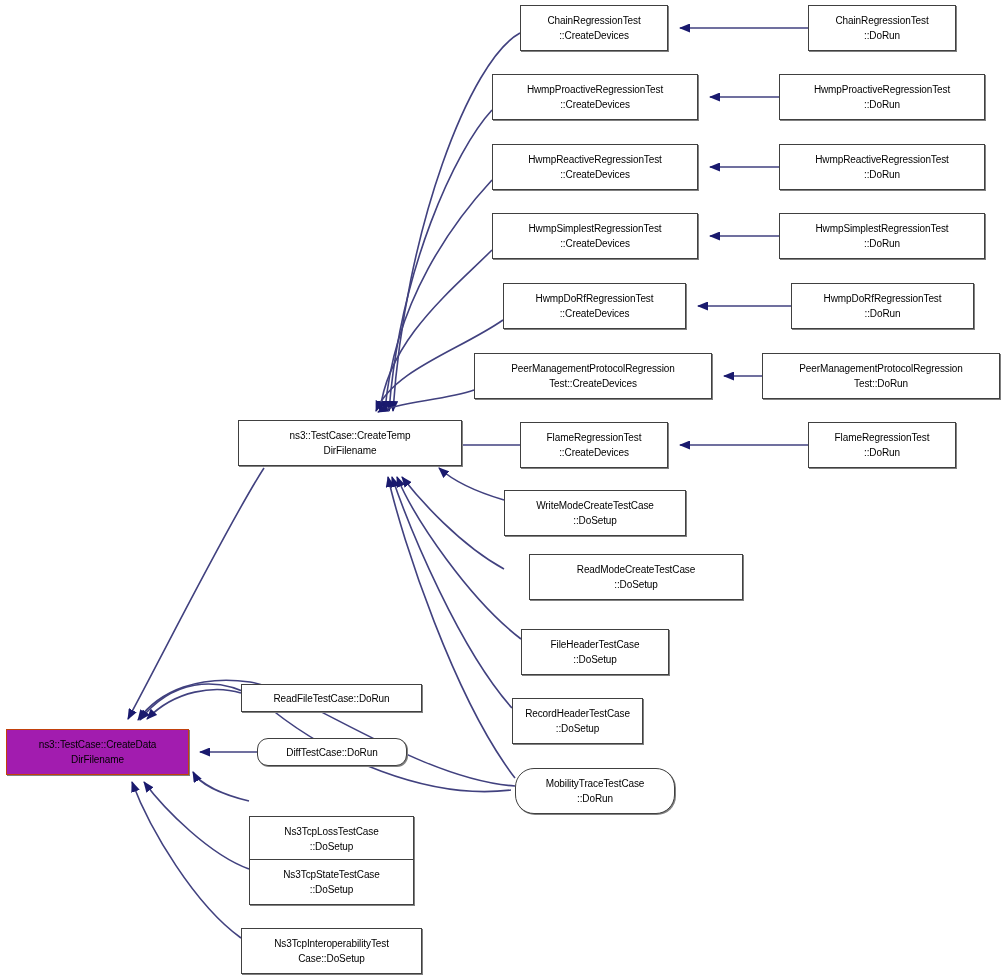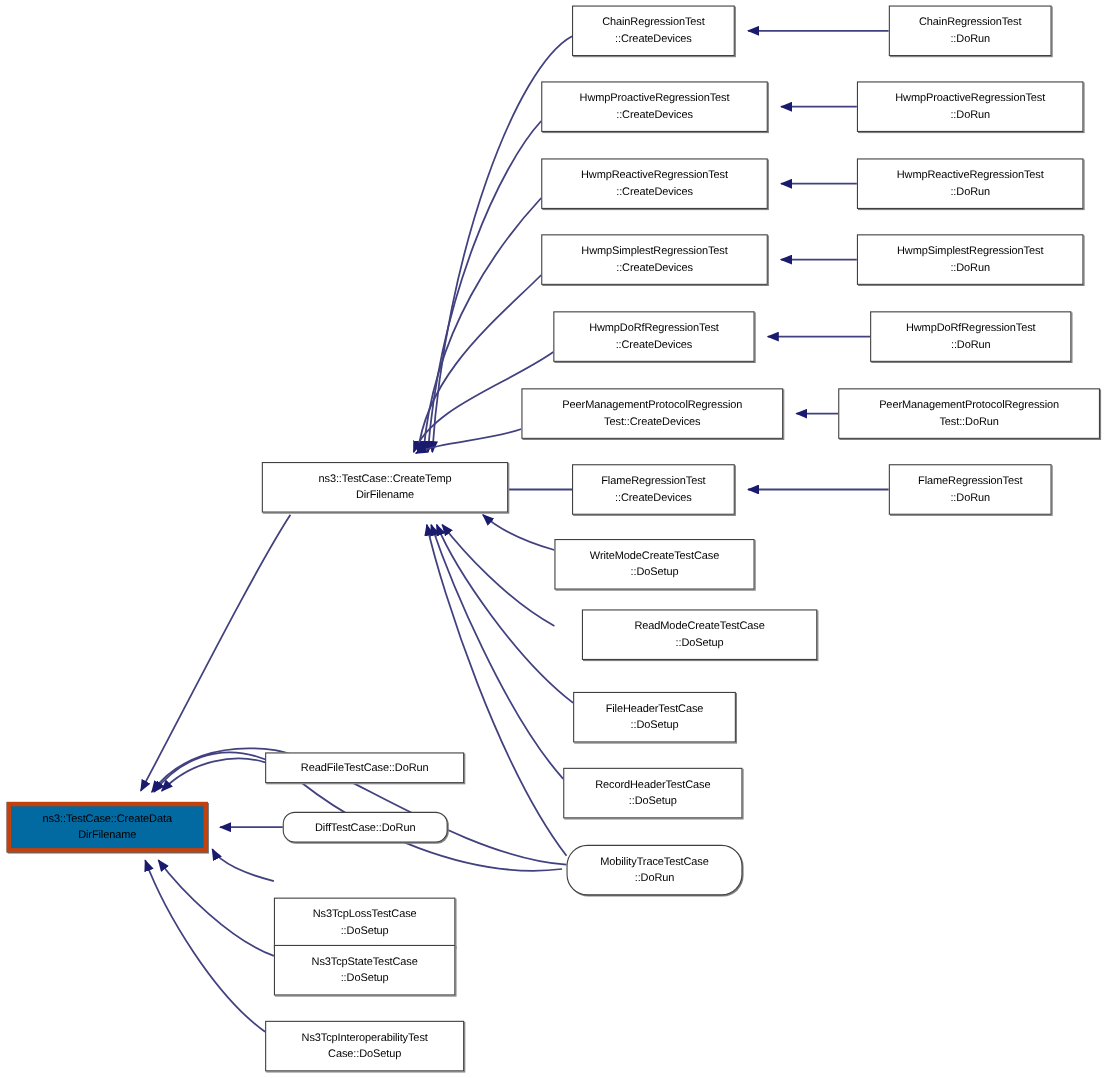--- a/index.html
+++ b/index.html
@@ -36,22 +36,22 @@
     display: flex;
     align-items: center;
     justify-content: center;
     padding: 0 3px;
     box-shadow: 1px 1px 0 0 #808080;
     z-index: 2;
     white-space: pre-line;
     letter-spacing: -0.1px;
   }
   .node.highlight {
-    background: #0369a1;
-    border: 4px solid #c2410c;
+    background: #a21caf;
+    border: 1px solid #c2410c;
   }
   .node-label {
     display: block;
     white-space: pre-line;
   }
 </style>
 </head>
 <body>
 
 <div id="graph">
@@ -132,21 +132,21 @@
       <div class="node" style="left: 520px; top: 422px; width: 148px; height: 46px;"><span class="node-label">FlameRegressionTest
 ::CreateDevices</span></div>
       <div class="node" style="left: 808px; top: 422px; width: 148px; height: 46px;"><span class="node-label">FlameRegressionTest
 ::DoRun</span></div>
       <div class="node" style="left: 504px; top: 490px; width: 182px; height: 46px;"><span class="node-label">WriteModeCreateTestCase
 ::DoSetup</span></div>
       <div class="node" style="left: 504px; top: 554px; width: 214px; height: 46px; margin-left: 25px;"><span class="node-label">ReadModeCreateTestCase
 ::DoSetup</span></div>
       <div class="node" style="left: 521px; top: 629px; width: 148px; height: 46px;"><span class="node-label">FileHeaderTestCase
 ::DoSetup</span></div>
-      <div class="node" style="left: 512px; top: 698px; width: 163px; height: 46px;"><span class="node-label">RecordHeaderTestCase
+      <div class="node" style="left: 512px; top: 698px; width: 131px; height: 46px;"><span class="node-label">RecordHeaderTestCase
 ::DoSetup</span></div>
       <div class="node" style="left: 515px; top: 768px; width: 160px; height: 46px; border-radius: 19px;"><span class="node-label">MobilityTraceTestCase
 ::DoRun</span></div>
       <div class="node" style="left: 241px; top: 684px; width: 181px; height: 28px;"><span class="node-label">ReadFileTestCase::DoRun</span></div>
       <div class="node" style="left: 257px; top: 738px; width: 150px; height: 28px; border-radius: 11px;"><span class="node-label">DiffTestCase::DoRun</span></div>
       <div class="node" style="left: 249px; top: 791px; width: 165px; height: 46px; margin-top: 25px;"><span class="node-label">Ns3TcpLossTestCase
 ::DoSetup</span></div>
       <div class="node" style="left: 249px; top: 859px; width: 165px; height: 46px;"><span class="node-label">Ns3TcpStateTestCase
 ::DoSetup</span></div>
       <div class="node" style="left: 241px; top: 928px; width: 181px; height: 46px;"><span class="node-label">Ns3TcpInteroperabilityTest

